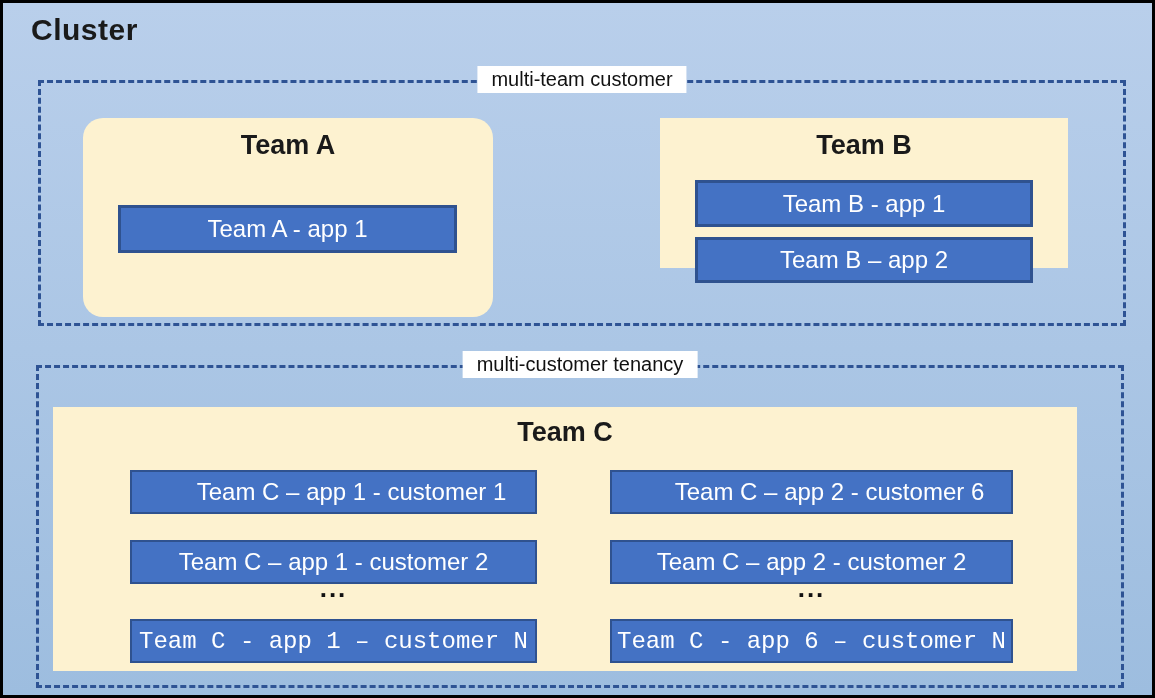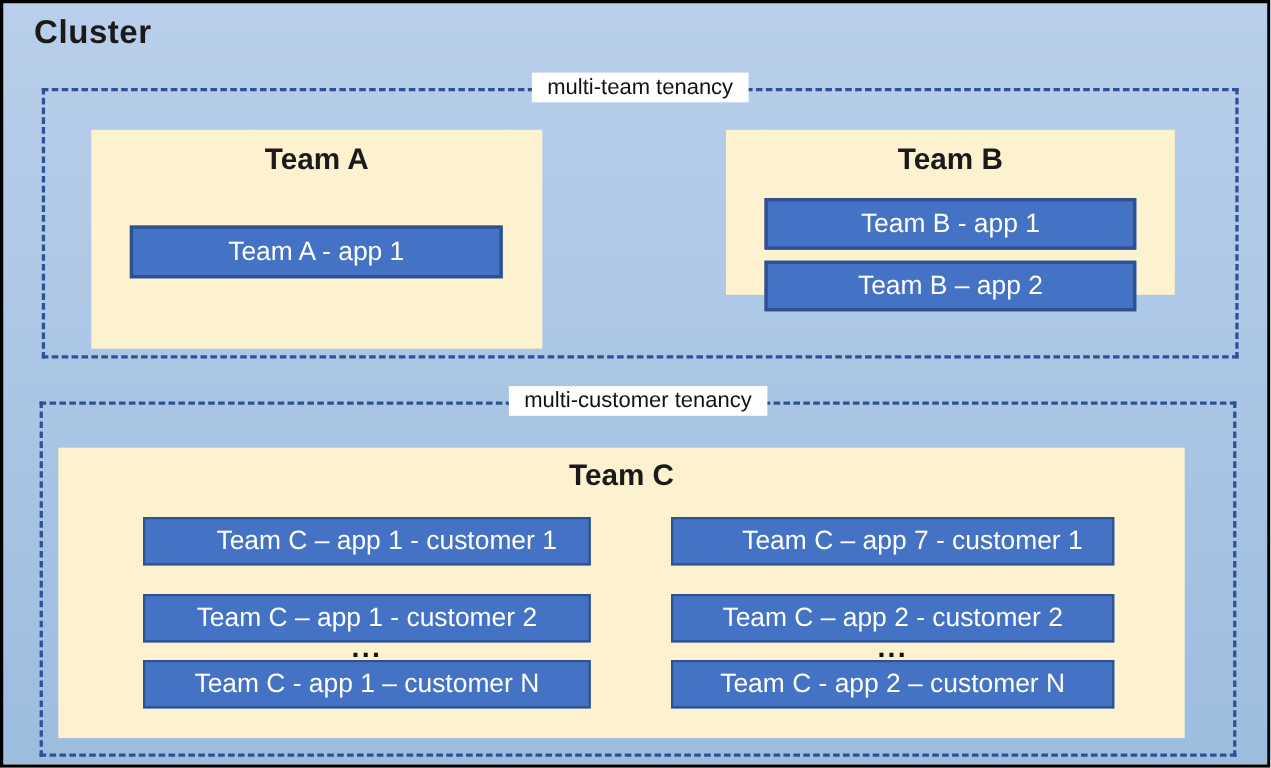--- a/index.html
+++ b/index.html
@@ -41,21 +41,21 @@
     white-space:nowrap;
   }
   .team{
     position:absolute;
     background:var(--team-panel);
   }
   .team-title{
     text-align:center;
     font-size:27px;font-weight:bold;color:var(--title-text);
   }
-  .team-a{left:42px;top:35px;width:410px;height:199px;}
+  .team-a{left:42px;top:35px;width:410px;height:199px;border-radius:20px;}
   .team-b{left:619px;top:35px;width:408px;height:150px;}
   .team-a .team-title,.team-b .team-title{margin-top:12px;}
   .app{
     position:absolute;
     background:var(--app-fill);
     border:3px solid var(--app-border);
     color:var(--app-text);
     font-size:24px;
     display:flex;align-items:center;justify-content:center;
     white-space:nowrap;
@@ -72,38 +72,38 @@
     position:absolute;left:0;width:100%;height:44px;
     background:var(--app-fill);
     border:2px solid var(--app-border);
     color:var(--app-text);
     font-size:24px;
     display:flex;align-items:center;justify-content:center;
     white-space:nowrap;
   }
   .c-row-1{top:63px;padding-left:36px;}
   .c-row-2{top:121px;margin-top:12px;}
-  .c-row-n{top:193px;}
+  .c-row-n{top:212px;font-family:Liberation Mono, monospace;}
   .c-dots{
     position:absolute;left:0;width:100%;top:166px;height:36px;
     text-align:center;
     font-size:26px;font-weight:bold;color:#111;
     letter-spacing:2px;
     line-height:30px;
   }
 </style>
 </head>
 <body>
 
 <div class="page">
 
   <div class="cluster-title">Cluster</div>
 
   <div class="region region-1">
-    <div class="region-label">multi-team tenancy</div>
+    <div class="region-label">multi-team customer</div>
 
     <div class="team team-a">
       <div class="team-title">Team A</div>
       <div class="app app-a1">Team A - app 1</div>
     </div>
 
     <div class="team team-b">
       <div class="team-title">Team B</div>
       <div class="app app-b1">Team B - app 1</div>
       <div class="app app-b2">Team B – app 2</div>
@@ -117,21 +117,21 @@
       <div class="team-title">Team C</div>
 
       <div class="c-col c-col-1">
         <div class="c-app c-row-1">Team C – app 1 - customer 1</div>
         <div class="c-app c-row-2">Team C – app 1 - customer 2</div>
         <div class="c-dots">...</div>
         <div class="c-app c-row-n">Team C - app 1 – customer N</div>
       </div>
 
       <div class="c-col c-col-2">
-        <div class="c-app c-row-1">Team C – app 7 - customer 1</div>
+        <div class="c-app c-row-1">Team C – app 2 - customer 6</div>
         <div class="c-app c-row-2">Team C – app 2 - customer 2</div>
         <div class="c-dots">...</div>
-        <div class="c-app c-row-n">Team C - app 2 – customer N</div>
+        <div class="c-app c-row-n">Team C - app 6 – customer N</div>
       </div>
     </div>
   </div>
 
 </div>
 
 </body></html>

